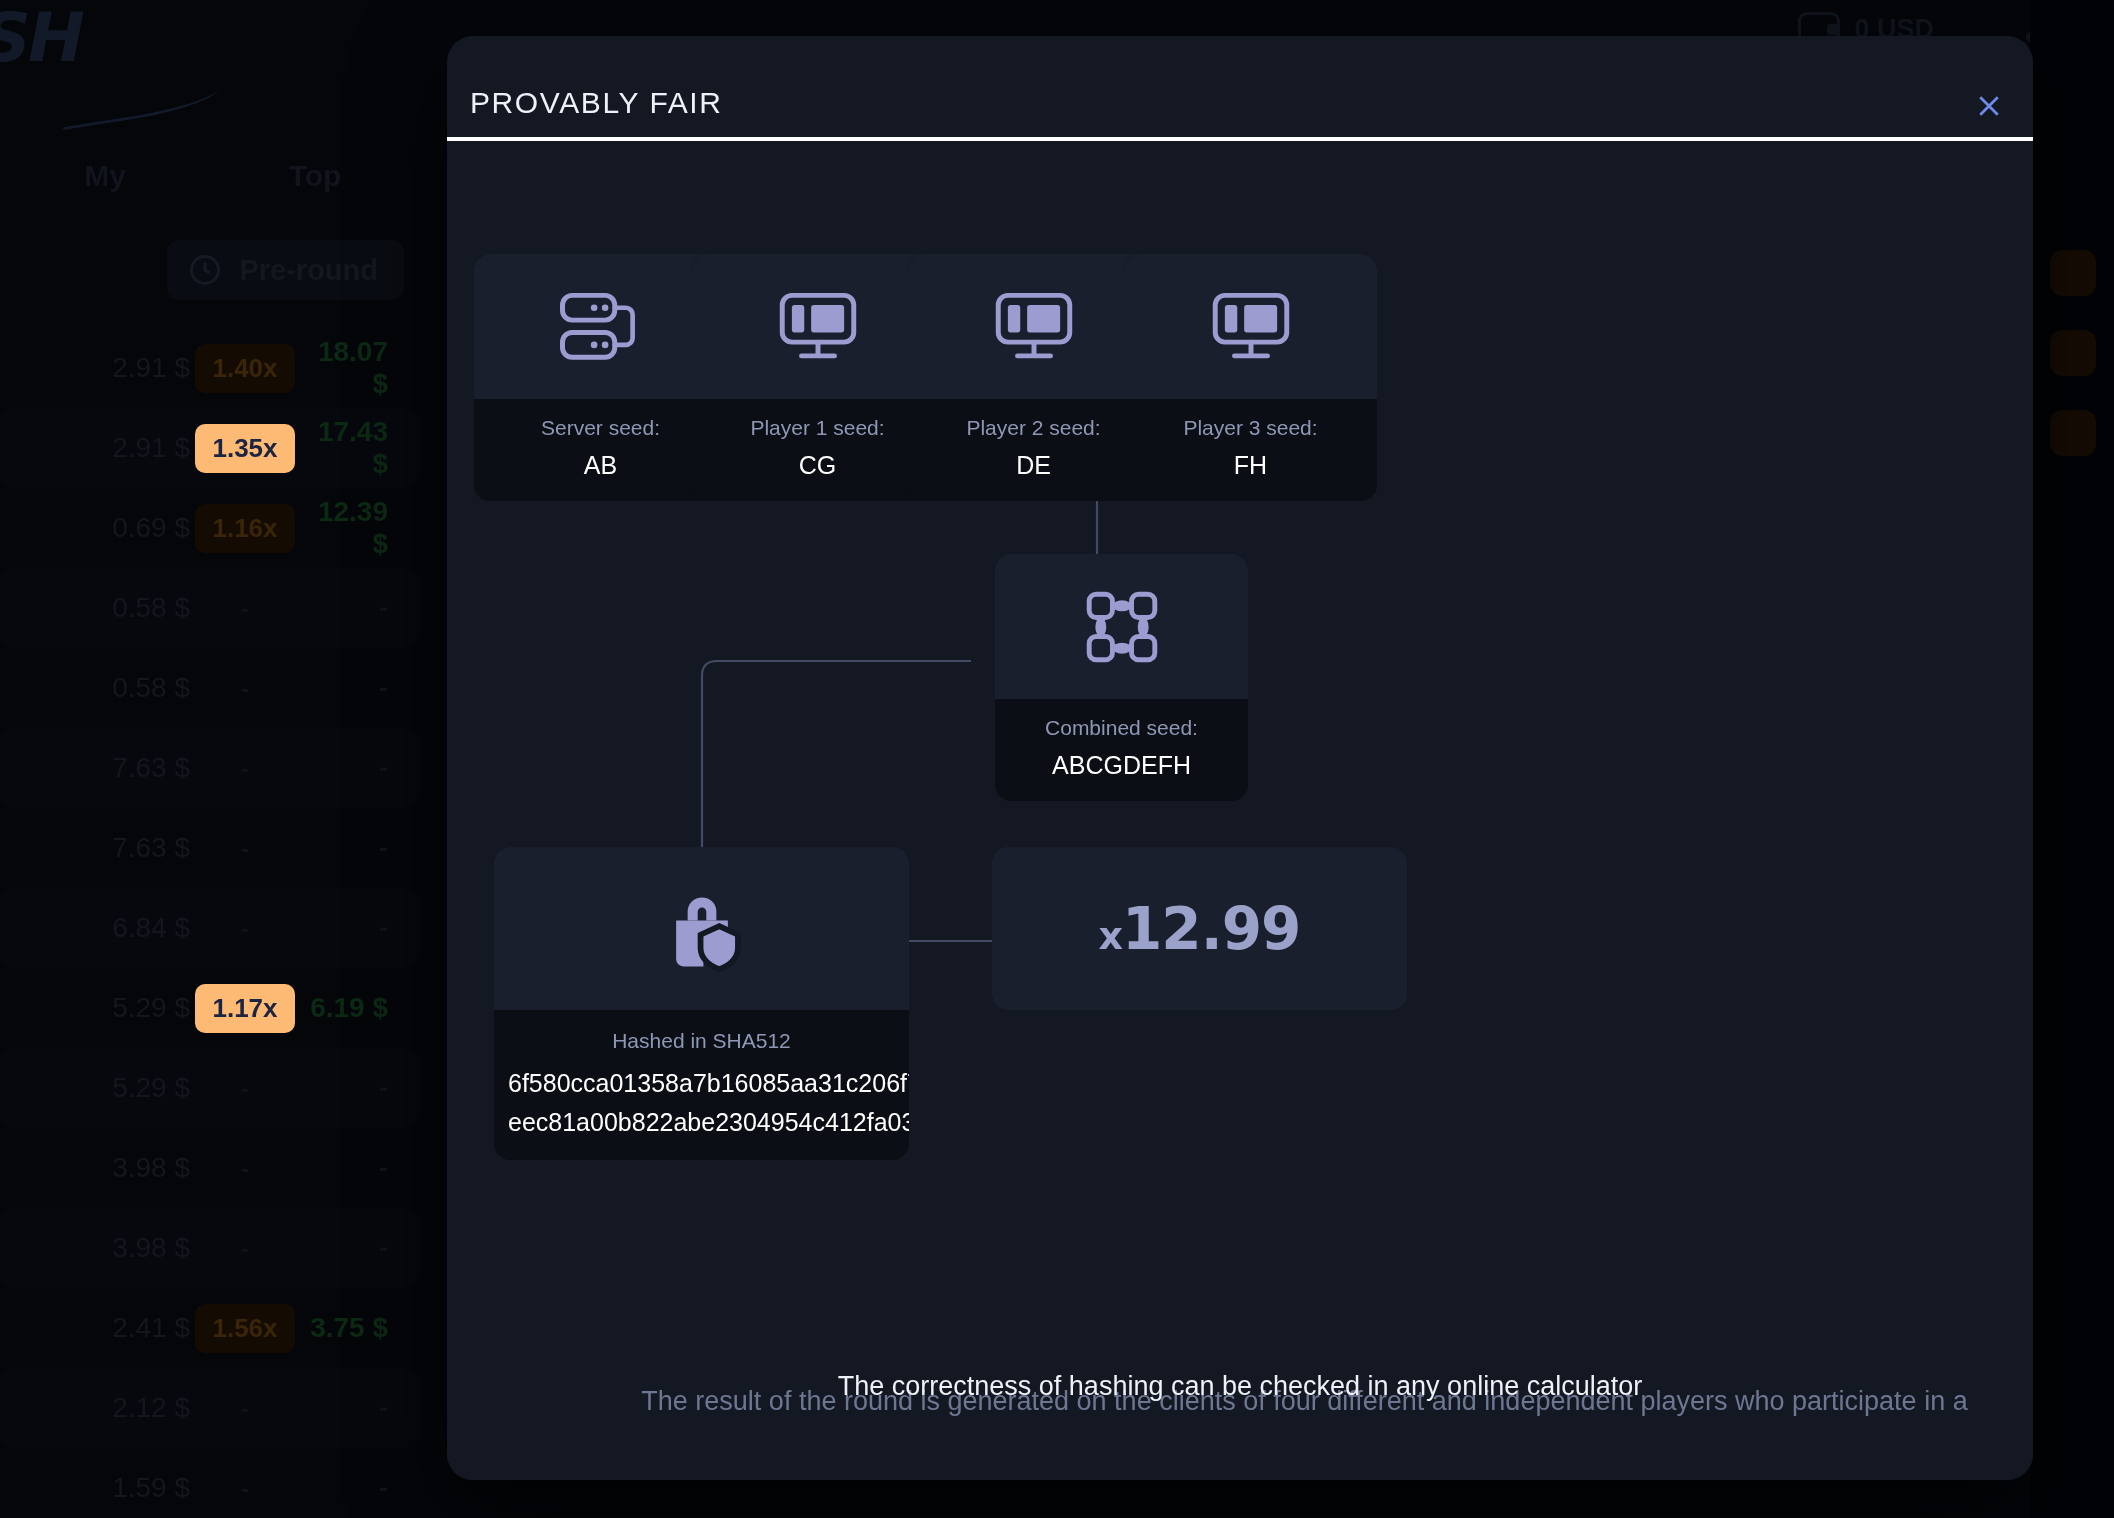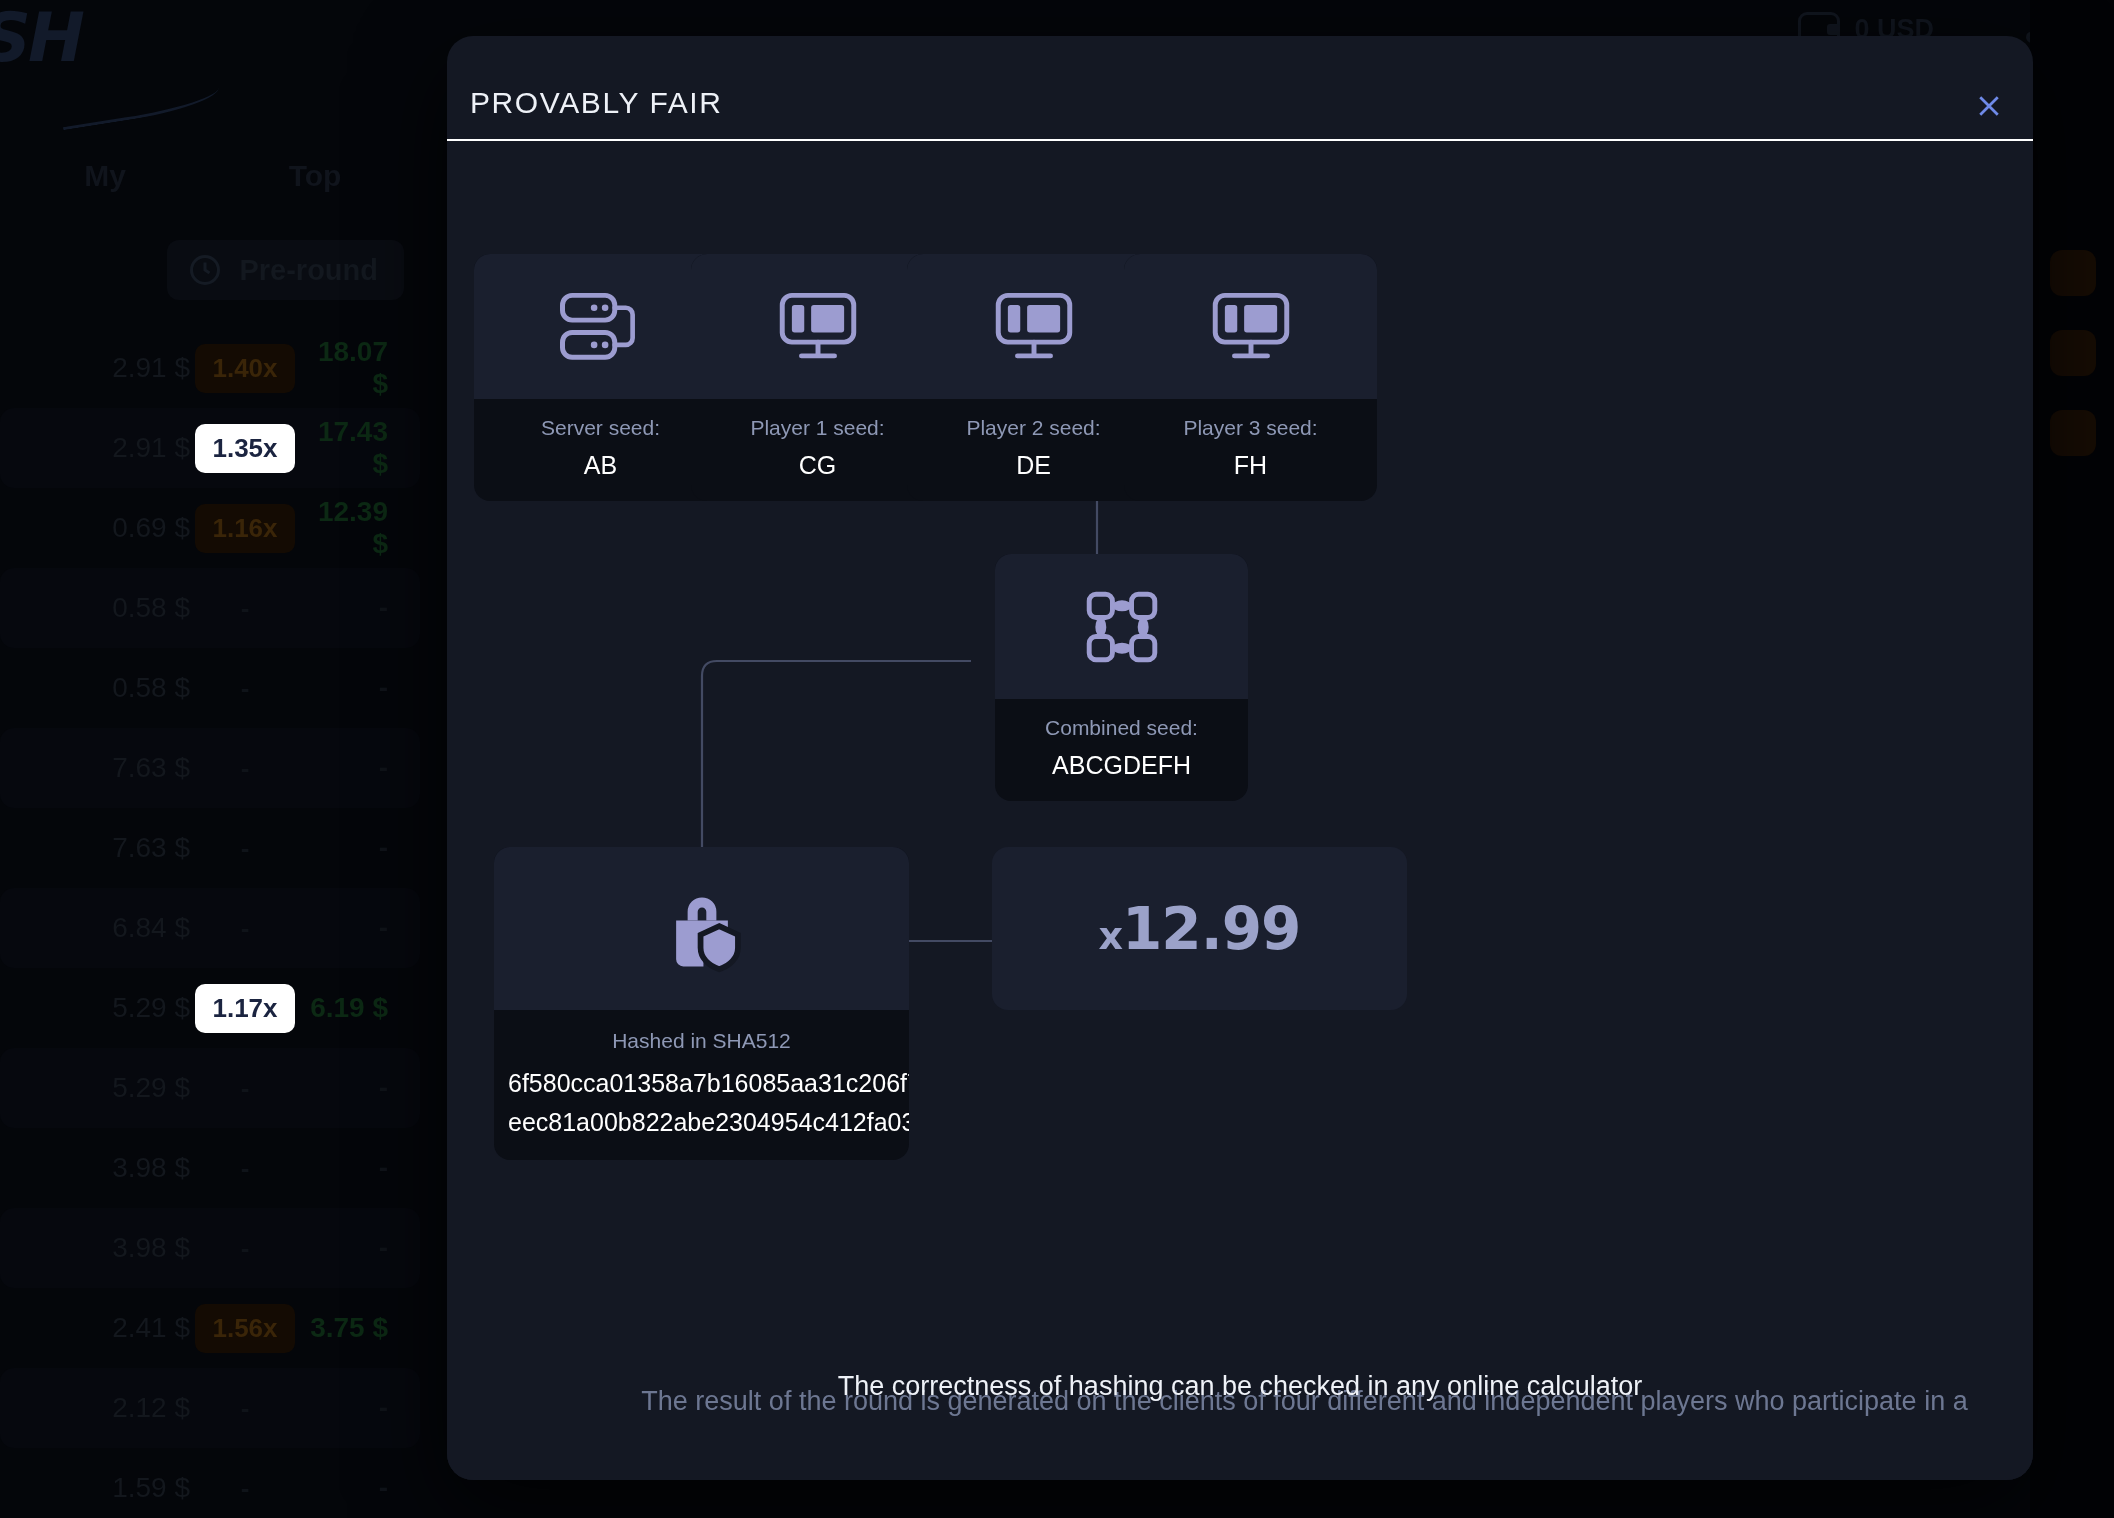--- a/index.html
+++ b/index.html
@@ -70,40 +70,40 @@
     border-radius:14px; padding:0 16px 0 0; margin-bottom:0;
   }
   .bg-row.alt{ background:#06080e; }
   .bg-row .c-amt{ width:190px; text-align:right; font-size:28px; color:#13171d; }
   .bg-row .c-mult{ width:110px; text-align:center; font-size:26px; font-weight:700; }
   .bg-row .c-win{ flex:1; text-align:right; font-size:28px; font-weight:600; padding-right:16px;}
   .chip-mult{
     display:inline-block; min-width:100px; padding:9px 0; border-radius:10px;
   }
   .mult-orange{ background:#140b03; color:#3a2508; }
-  .mult-blue{ background:#ffffff; color:#1b2440; }
+  .mult-blue{ background:#fdba74; color:#1b2440; }
   .dash{ color:#0f1319; }
   .win-green{ color:#0c2914; }
 
   .right-strip{ position:absolute; right:0; top:0; width:84px; height:100%; background:#020306;}
   .right-sq{
     position:absolute; right:18px; width:46px; height:46px;
     border-radius:12px; background:#160c04;
   }
 
   
   .modal{
     position:absolute; left:447px; top:36px; width:1586px; height:1444px;
     background:#141823; border-radius:26px;
     box-shadow:0 30px 90px rgba(0,0,0,.75);
     overflow:hidden;
   }
   .modal-header{
     height:105px; position:relative;
-    border-bottom:2px solid #ffffff;
+    border-bottom:4px solid #ffffff;
   }
   .modal-title{
     position:absolute; left:23px; top:50px;
     font-size:30px; font-weight:500; letter-spacing:1.6px; color:#eef1f7;
   }
   .close-btn{
     position:absolute; right:22px; top:48px;
     width:44px; height:44px; color:#6f8ae8;
     display:flex; align-items:center; justify-content:center;
     cursor:pointer;

